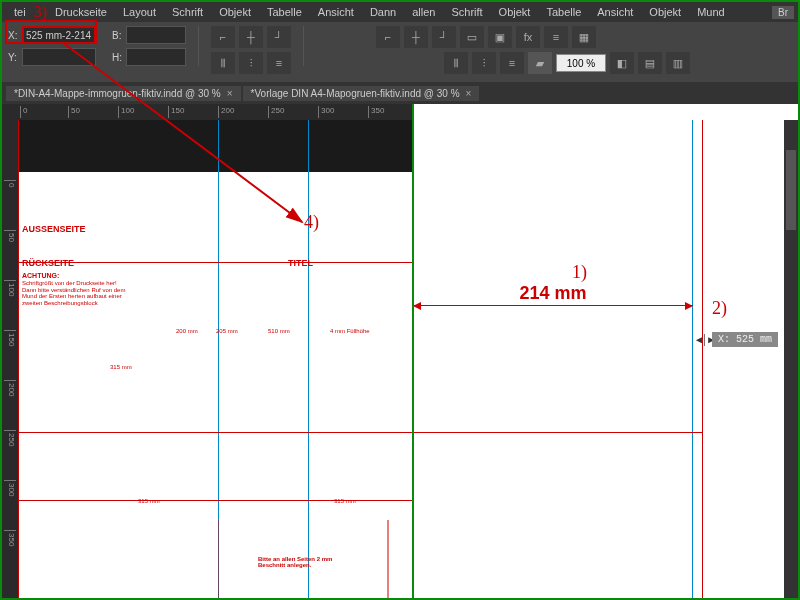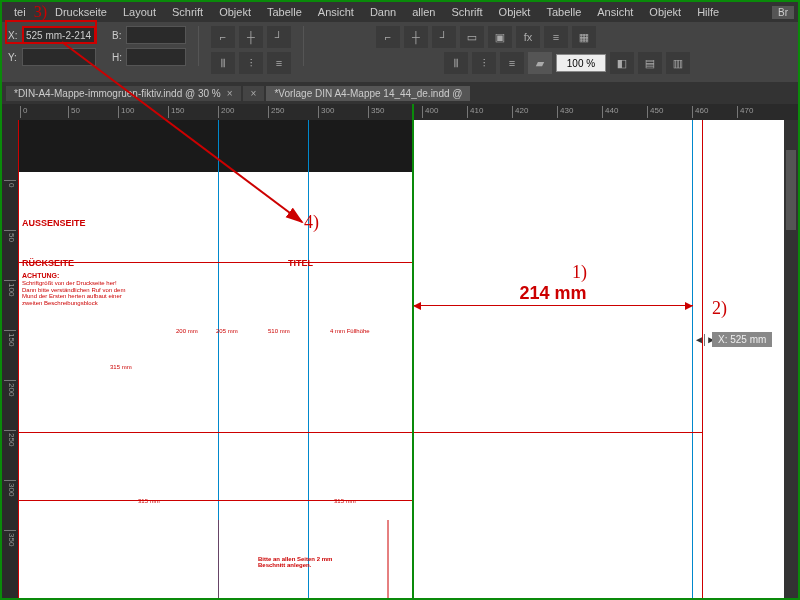--- a/index.html
+++ b/index.html
@@ -49,21 +49,21 @@
 .red-box { position: absolute; border: 2px solid #c00; }
 
 .anno-num { font-family: "Times New Roman", serif; color: #c00; font-size: 18px; position: absolute; }
 .dimension { position: absolute; display: flex; align-items: center; color: #c00; }
 .dimension .line { flex: 1; border-top: 1px solid #c00; height: 0; position: relative; }
 .dimension .line::before, .dimension .line::after { content: ''; position: absolute; width: 0; height: 0; border-top: 4px solid transparent; border-bottom: 4px solid transparent; top: -4px; }
 .dimension .line::before { left: 0; border-right: 8px solid #c00; }
 .dimension .line::after { right: 0; border-left: 8px solid #c00; }
 .dimension .label { position: absolute; left: 50%; transform: translateX(-50%); top: -22px; font-size: 18px; font-weight: bold; white-space: nowrap; }
 
-.coord-tip { position: absolute; background: #888; color: #eee; font-size: 10px; padding: 2px 6px; }
+.coord-tip { position: absolute; background: #888; color: #eee; font-size: 10px; padding: 2px 6px; font-family: Liberation Mono, monospace; }
 .small-arrows { position: absolute; color: #333; font-size: 10px; letter-spacing: -2px; }
 
 .split-border { position: absolute; top: 102px; bottom: 0; width: 2px; background: #0a8a0a; left: 410px; z-index: 50; }
 
 .big-arrow { position: absolute; z-index: 40; }
 
 .scrollbar-v { position: absolute; right: 0; top: 16px; bottom: 0; width: 14px; background: #333; }
 .scrollbar-v .thumb { position: absolute; left: 2px; right: 2px; top: 30px; height: 80px; background: #555; }
 </style>
 </head>
@@ -78,21 +78,21 @@
   <span class="menu-item">Objekt</span>
   <span class="menu-item">Tabelle</span>
   <span class="menu-item">Ansicht</span>
   <span class="menu-item">Dann</span>
   <span class="menu-item">allen</span>
   <span class="menu-item">Schrift</span>
   <span class="menu-item">Objekt</span>
   <span class="menu-item">Tabelle</span>
   <span class="menu-item">Ansicht</span>
   <span class="menu-item">Objekt</span>
-  <span class="menu-item">Hilfe</span>
+  <span class="menu-item">Mund</span>
   <span class="bridge">Br</span>
 </div>
 
 <div class="controlbar">
   <div class="xy-group">
     <div class="xy-row">
       <span class="coord-label">X:</span>
       <input class="coord-input highlighted" value="525 mm-2-214" style="">
     </div>
     <div class="xy-row">
@@ -148,24 +148,22 @@
 </div>
 
 <div class="red-box" style="top:18px;left:3px;width:92px;height:24px;z-index:45"></div>
 
 <div class="tabbar">
   <div class="tab">
     <span>*DIN-A4-Mappe-immogruen-fiktiv.indd @ 30 %</span>
     <span class="close">×</span>
   </div>
   <div class="tab">
+    <span>*Vorlage DIN A4-Mapogruen-fiktiv.indd @ 30 %</span>
     <span class="close">×</span>
-  </div>
-  <div class="tab active">
-    <span>*Vorlage DIN A4-Mappe 14_44_de.indd @</span>
   </div>
 </div>
 
 <div class="canvas-area">
 
   <div class="pane left">
     <div class="ruler-corner"></div>
     <div class="ruler-h">
       <span class="tick" style="left:2px">0</span>
       <span class="tick" style="left:50px">50</span>
@@ -191,21 +189,21 @@
 
         <div style="position:absolute;top:0;left:0;right:0;height:52px;background:#1a1a1a"></div>
 
         <div class="blue-line-v" style="left:200px"></div>
         <div class="blue-line-v" style="left:290px"></div>
         <div class="red-line-v" style="left:0px"></div>
         <div class="red-line-h" style="top:312px;left:0;width:100%"></div>
         <div class="red-line-h" style="top:380px;left:0;width:100%"></div>
         <div class="red-line-h" style="top:142px;left:0;width:100%"></div>
 
-        <span class="red-text" style="position:absolute;top:98px;left:4px">AUSSENSEITE</span>
+        <span class="red-text" style="position:absolute;top:104px;left:4px">AUSSENSEITE</span>
         <span class="red-text" style="position:absolute;top:138px;left:4px">RÜCKSEITE</span>
         <span class="red-small" style="position:absolute;top:152px;left:4px;font-weight:bold">ACHTUNG:</span>
         <span class="red-tiny" style="position:absolute;top:160px;left:4px;width:110px;line-height:1.1">Schriftgrößt von der Druckseite her! Dann bitte verständlichen Ruf von dem Mund der Ersten herten aufbaut einer zweiten Beschreibungsblock</span>
         <span class="red-text" style="position:absolute;top:138px;left:270px">TITEL</span>
 
         <span class="red-tiny" style="position:absolute;top:208px;left:158px">200 mm</span>
         <span class="red-tiny" style="position:absolute;top:208px;left:198px">205 mm</span>
         <span class="red-tiny" style="position:absolute;top:208px;left:250px">510 mm</span>
         <span class="red-tiny" style="position:absolute;top:208px;left:312px">4 mm Füllhöhe</span>
         <span class="red-tiny" style="position:absolute;top:244px;left:92px">315 mm</span>
@@ -214,30 +212,20 @@
         <span class="red-tiny" style="position:absolute;top:436px;left:240px;width:100px;font-weight:bold">Bitte an allen Seiten 2 mm Beschnitt anlegen.</span>
 
         <svg style="position:absolute;top:400px;left:200px" width="180" height="90">
           <polyline points="0,0 0,80 30,88 170,88 170,0" fill="none" stroke="#c00" stroke-width="1"></polyline>
         </svg>
       </div>
     </div>
   </div>
 
   <div class="pane right">
-    <div class="ruler-h" style="left:0">
-      <span class="tick" style="left:10px">400</span>
-      <span class="tick" style="left:55px">410</span>
-      <span class="tick" style="left:100px">420</span>
-      <span class="tick" style="left:145px">430</span>
-      <span class="tick" style="left:190px">440</span>
-      <span class="tick" style="left:235px">450</span>
-      <span class="tick" style="left:280px">460</span>
-      <span class="tick" style="left:325px">470</span>
-    </div>
     <div class="page" style="left:0">
       <div class="content">
         <div class="blue-line-v" style="left:280px"></div>
         <div class="red-line-v" style="left:290px"></div>
         <div class="red-line-h" style="top:312px;left:0;width:290px"></div>
 
         <div class="dimension" style="top:185px;left:1px;width:280px">
           <div class="line"></div>
           <span class="label">214 mm</span>
         </div>

